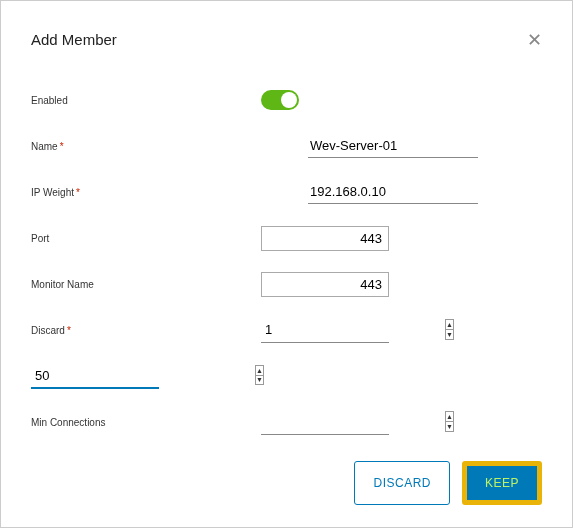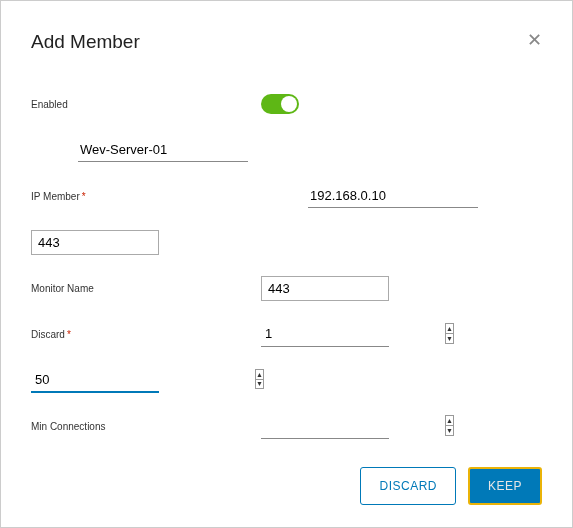--- a/index.html
+++ b/index.html
@@ -13,21 +13,21 @@
       position: relative;
       color: #222;
     }
     .dialog-header {
       display: flex;
       justify-content: space-between;
       align-items: flex-start;
       margin-bottom: 38px;
     }
     .dialog-title {
-      font-size: 19px;
+      font-size: 15px;
       font-weight: 400;
       color: #222;
     }
     .close-btn {
       background: none;
       border: none;
       font-size: 18px;
       color: #888;
       cursor: pointer;
       line-height: 1;
@@ -83,21 +83,21 @@
       outline: none;
       background: transparent;
       margin-left: 47px;
     }
     
     .box-input {
       border: 1px solid #aaa;
       font-size: 13px;
       padding: 4px 6px;
       width: 128px;
-      text-align: left;
+      text-align: right;
       outline: none;
     }
     
     .spinner-wrap {
       display: flex;
       align-items: stretch;
       width: 128px;
       border-bottom: 1px solid #888;
       height: 26px;
     }
@@ -149,57 +149,61 @@
       cursor: pointer;
       text-transform: uppercase;
     }
     .btn-outline {
       background: #fff;
       border: 1px solid #0079b8;
       color: #0079b8;
     }
     .btn-primary {
       background: #0079b8;
-      border: 2px solid #eab308;
-      color: #e5e5e5;
+      border: 5px solid #eab308;
+      color: #bef264;
     }
   </style>
 </head>
 <body>
 
 <div class="dialog-header">
   <h1 class="dialog-title">Add Member</h1>
   <button class="close-btn">
     <span>✕</span>
   </button>
 </div>
 
 <div class="form-row">
   <div class="form-label">Enabled</div>
   <div class="form-control-area">
     <div class="toggle"></div>
   </div>
 </div>
 
 <div class="form-row">
+  <div class="form-label">
+    <span>Name</span><span class="required">*</span>
+  </div>
   <div class="form-control-area">
     <input type="text" class="underline-input" value="Wev-Server-01" style="">
   </div>
 </div>
 
 <div class="form-row">
   <div class="form-label">
-    <span>IP Member</span><span class="required">*</span>
+    <span>IP Weight</span><span class="required">*</span>
   </div>
   <div class="form-control-area">
     <input type="text" class="underline-input" value="192.168.0.10" style="">
   </div>
 </div>
 
 <div class="form-row">
+  <div class="form-label">Port</div>
   <div class="form-control-area">
     <input type="text" class="box-input" value="443" style="">
   </div>
 </div>
 
 <div class="form-row">
   <div class="form-label">Monitor Name</div>
   <div class="form-control-area">
     <input type="text" class="box-input" value="443" style="">
   </div>

